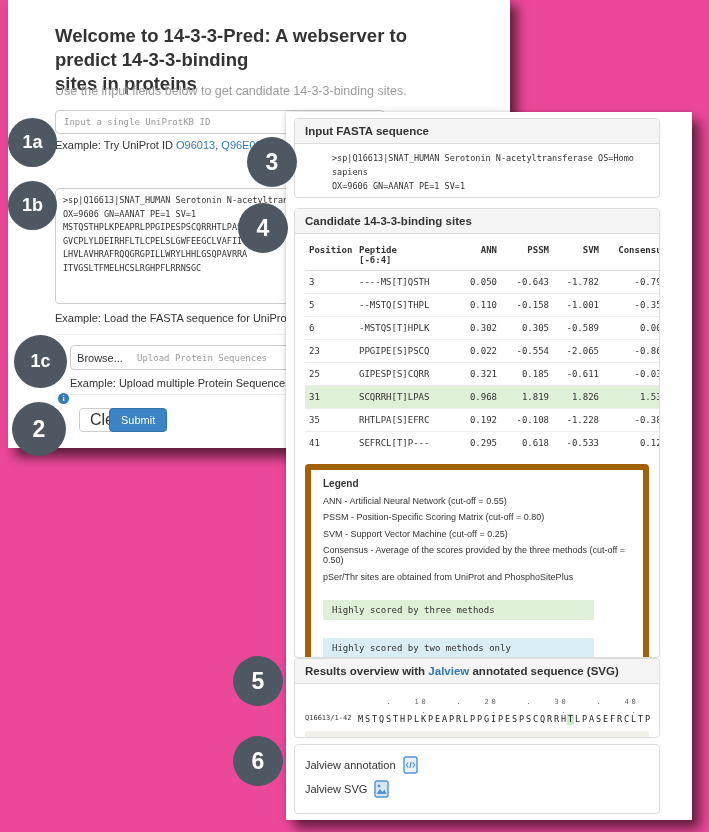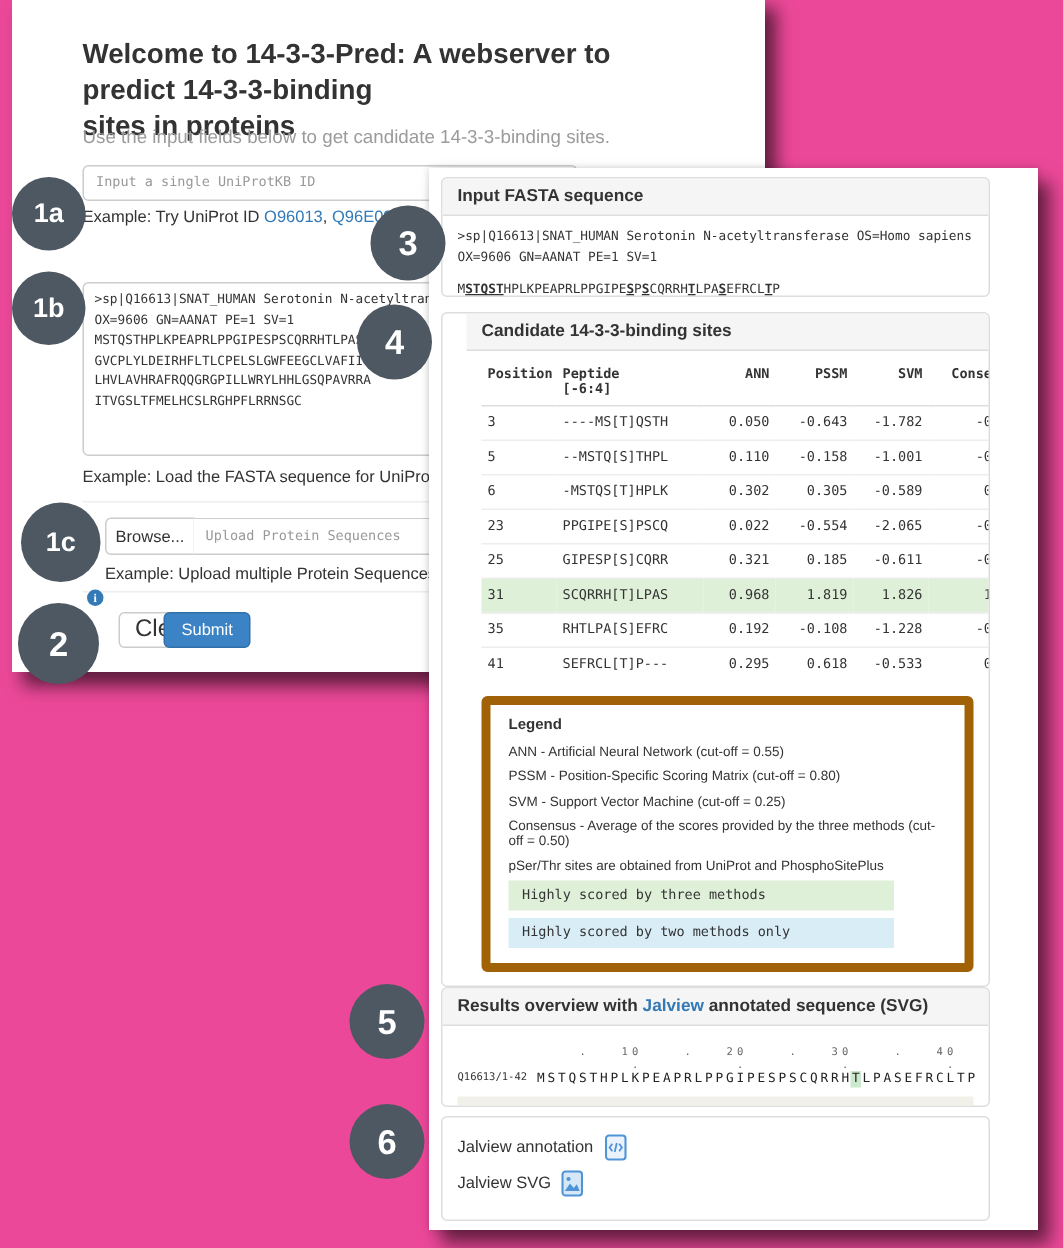--- a/index.html
+++ b/index.html
@@ -50,42 +50,42 @@
   .clear-btn{position:absolute;left:71px;top:412px;height:24px;padding:0 10px;background:#fff;
             border:1px solid #ccc;border-radius:4px;font-size:16px;color:#333;}
   .submit-btn{position:absolute;left:101px;top:412px;height:24px;padding:0 11px;background:#3b83c4;
             border:1px solid #3071a9;border-radius:4px;font-size:11px;color:#fff;}
   
   .panel{position:absolute;left:8px;width:366px;border:1px solid #ddd;border-radius:4px;
          background:#fff;overflow:hidden;box-sizing:border-box;}
   .panel-h{background:#f5f5f5;border-bottom:1px solid #ddd;padding:6px 10px;font-size:11.5px;font-weight:bold;color:#333;}
   .panel-h a{color:#337ab7;text-decoration:none;}
   #panel3{top:6px;height:80px;}
-  #panel4{top:96px;height:450px;padding-left:16px;}
+  #panel4{top:96px;height:450px;}
   #panel5{top:546px;height:80px;}
   #panel6{top:632px;height:70px;}
   .p3-body{padding:7px 10px 8px;}
-  .p3-line{font:8.5px/1.65 "DejaVu Sans Mono",monospace;color:#333;}
+  .p3-line{font:8.5px/1.65 "DejaVu Sans Mono",monospace;color:#333;margin-left:27px;}
   .p3-seq{margin-top:7px;}
   .p3-seq .mark{font-weight:bold;text-decoration:underline;}
   
   table.sites{table-layout:fixed;border-collapse:collapse;margin:8px 10px 0;width:344px;
               font:9px "DejaVu Sans Mono",monospace;color:#333;}
   table.sites th{font-weight:bold;text-align:left;padding:3px 4px 5px;border-bottom:1px solid #ddd;vertical-align:top;}
   table.sites th.num,table.sites td.num{text-align:right;}
   table.sites td{padding:6px 4px;border-top:1px solid #ededed;}
   table.sites tr:first-child td{border-top:none;}
   table.sites tr.hl td{background:#dff0d8;}
   .c-pos{width:42px;} .c-pep{width:90px;} .c-ann{width:40px;} .c-pssm{width:44px;}
   .c-svm{width:42px;} .c-con{width:60px;}
   
   .legend-box{margin:10px 10px 8px;border:6px solid #a16207;border-radius:4px;padding:8px 12px 10px;}
   .legend-title{font-size:10px;font-weight:bold;}
   .legend-line{font-size:9px;margin-top:6.5px;color:#333;}
-  .lbox{font:9px "DejaVu Sans Mono",monospace;padding:5px 9px;margin-top:5px;width:88%;box-sizing:border-box;color:#333;}
+  .lbox{font:9px "DejaVu Sans Mono",monospace;padding:5px 9px;margin-top:18px;width:88%;box-sizing:border-box;color:#333;}
   .lbox.green{background:#dff0d8;}
   .lbox.blue{background:#d9edf7;}
   .lbox.yellow{background:#fcf8e3;}
   
   .p5-body{padding:10px 10px 8px;}
   .seqwrap{display:flex;align-items:flex-end;}
   .seqlabel{font:7px "DejaVu Sans Mono",monospace;color:#333;width:52px;flex:none;padding-bottom:1px;}
   .seqblock{flex:none;}
   .rline,.sline{height:9px;line-height:9px;white-space:nowrap;}
   .cell{display:inline-block;width:7px;text-align:center;font:7px "DejaVu Sans Mono",monospace;color:#666;}

